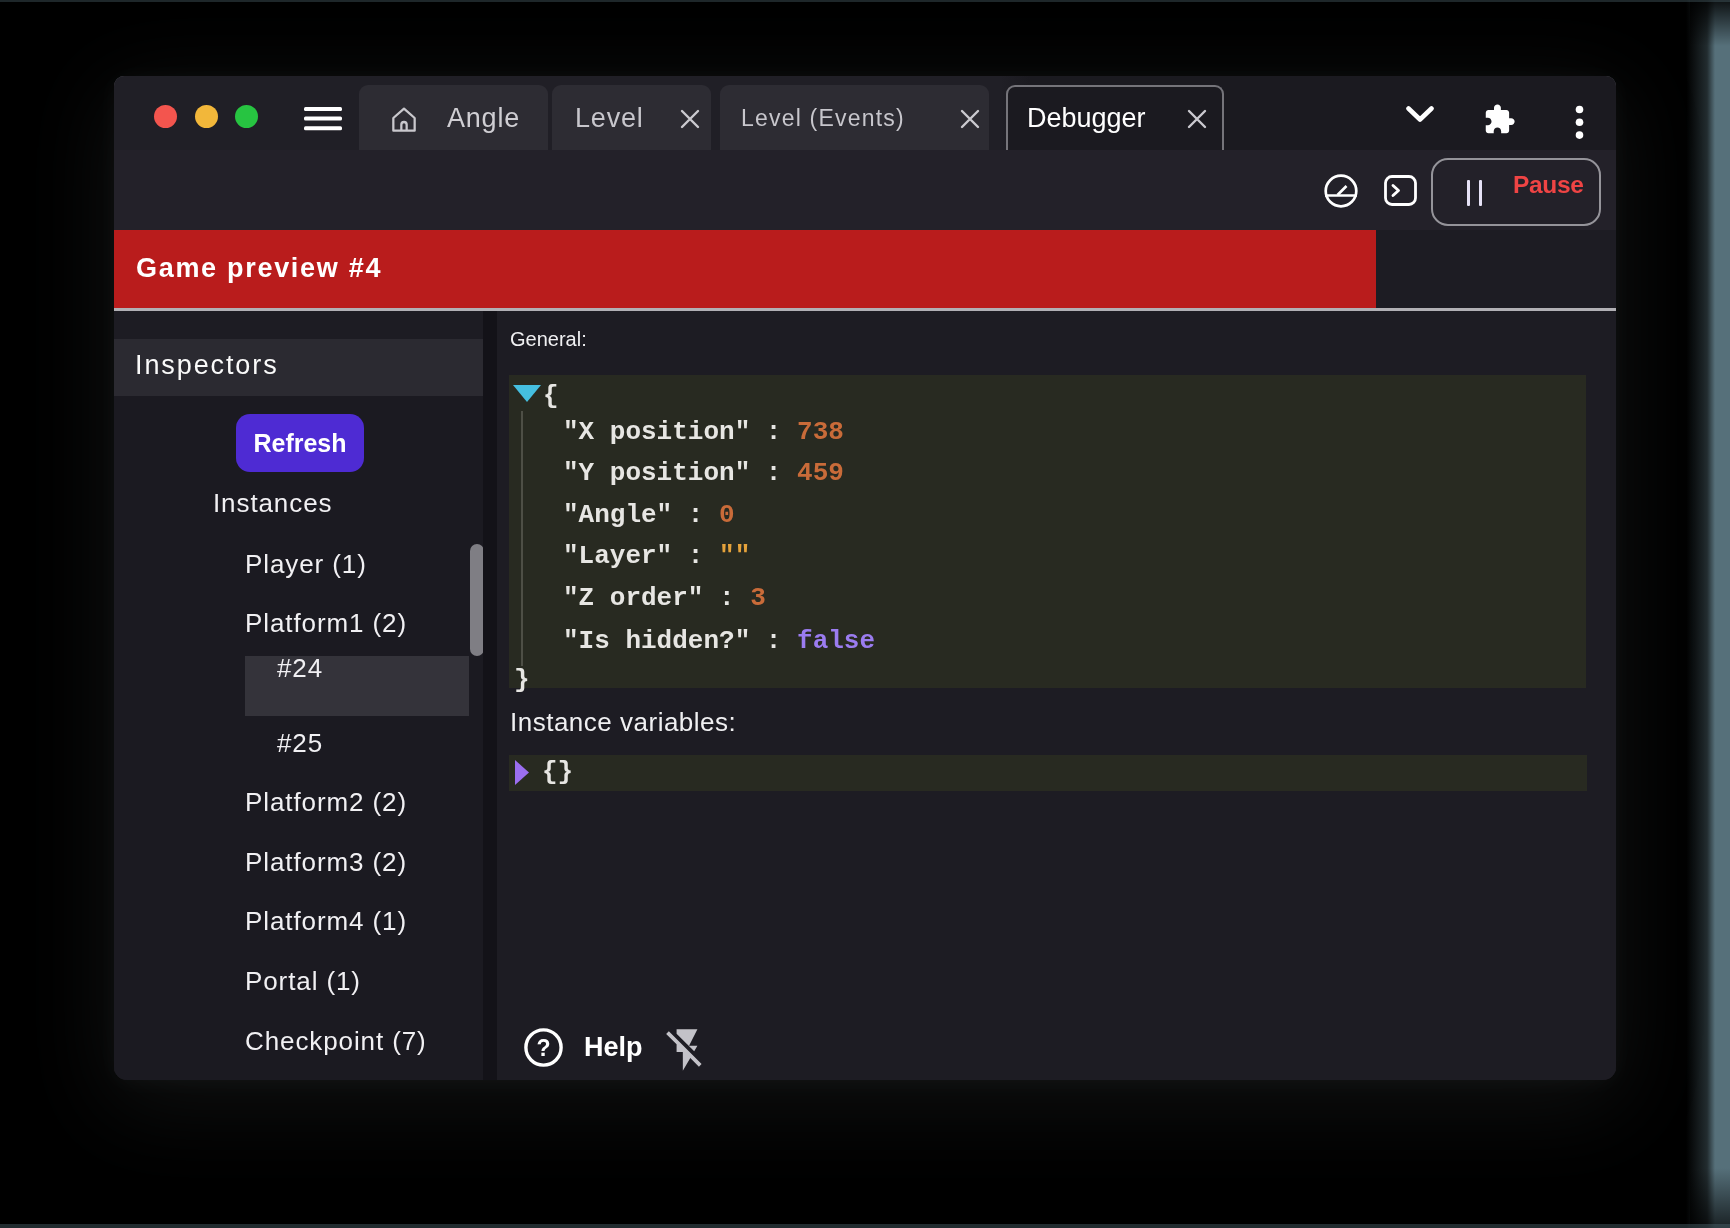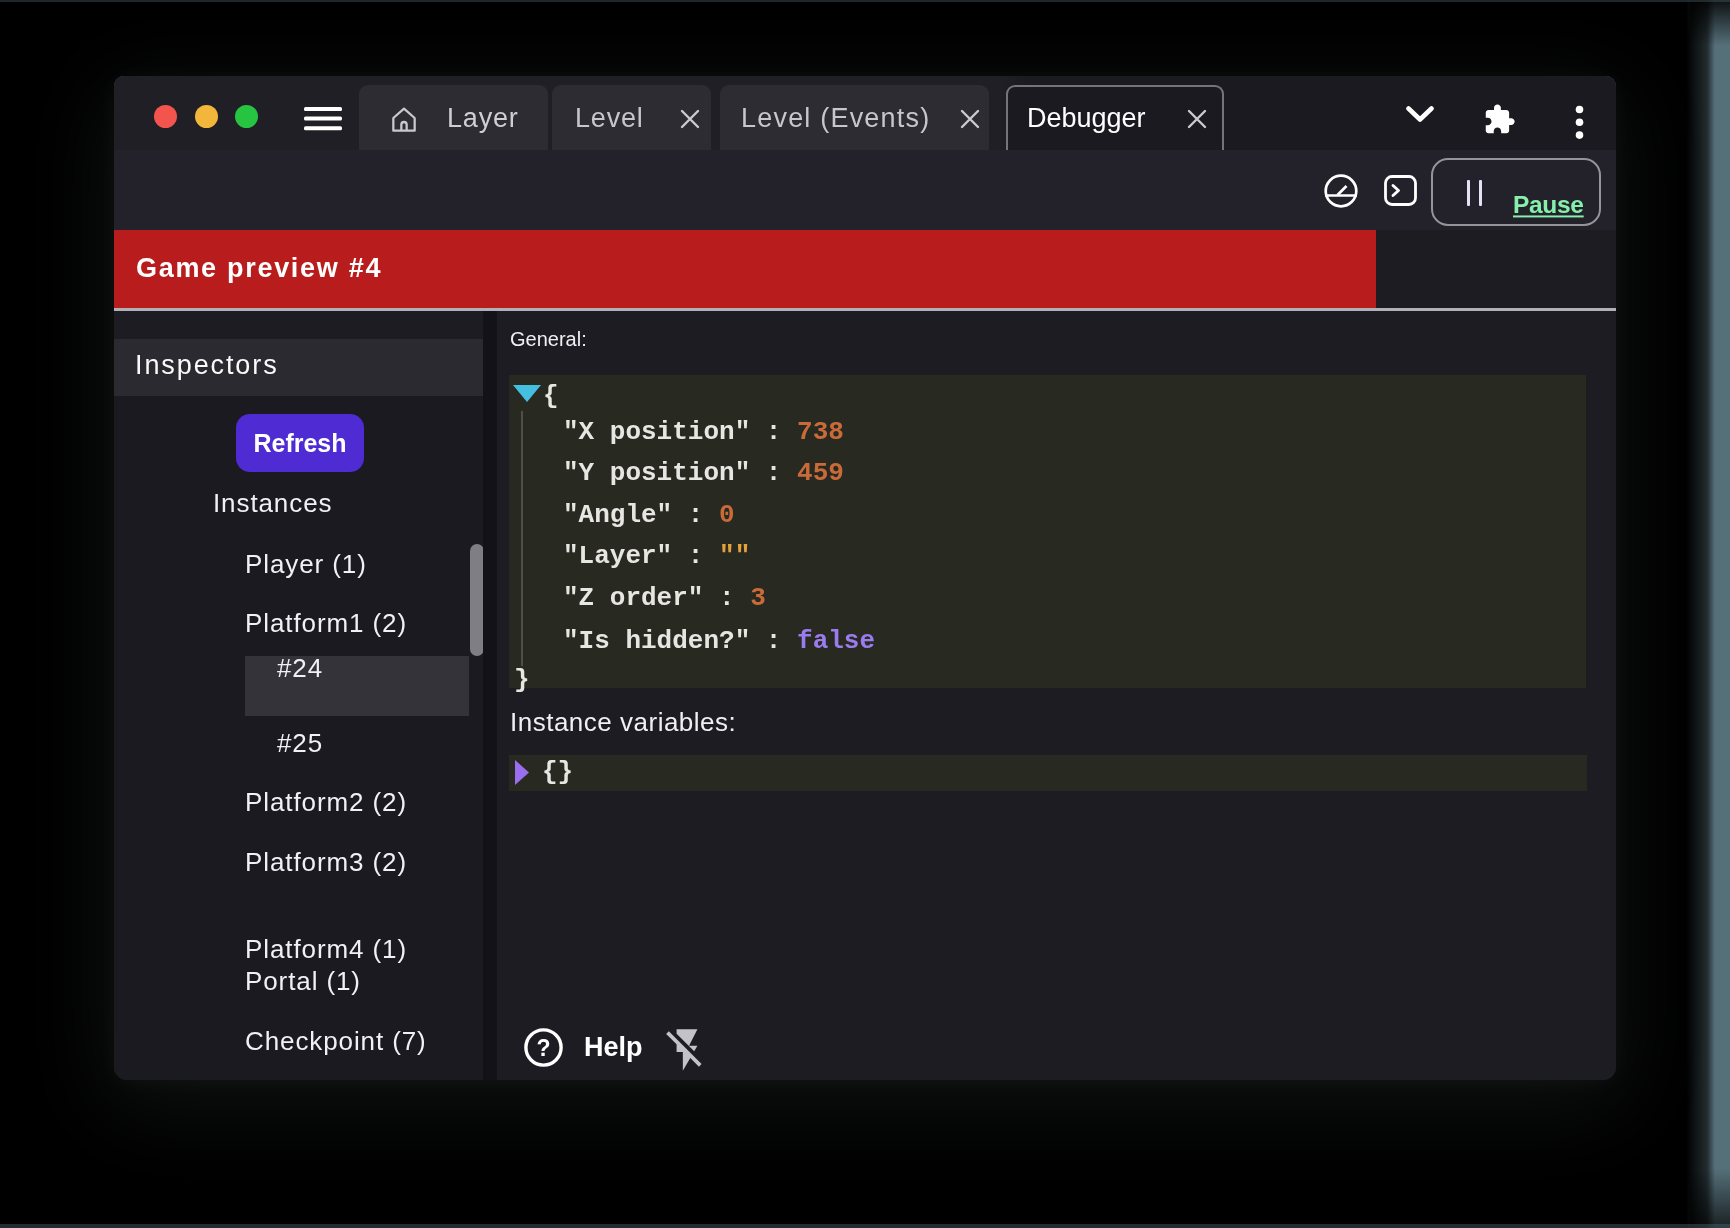--- a/index.html
+++ b/index.html
@@ -83,28 +83,28 @@
 
       <div class="tab" style="left:245px; width:189px;"></div>
       <div class="tab" style="left:438px; width:159px;"></div>
       <div class="tab" style="left:606px; width:269px;"></div>
       <div class="tab active" style="left:892px; width:218px;"></div>
 
       <svg class="abs" style="left:274px; top:28px;" width="32" height="32" viewBox="0 0 24 24" fill="none" stroke="#c9c8cd" stroke-width="1.7" stroke-linejoin="round">
         <path d="M4 10.5 L12 3.5 L20 10.5 L20 20 L4 20 Z"></path>
         <path d="M10 20 L10 15.5 a2 2 0 0 1 4 0 L14 20"></path>
       </svg>
-      <div class="txt" style="left:333px; top:43px; color:#cfced3; font-size:27px; letter-spacing:0.8px;">Layer</div>
+      <div class="txt" style="left:333px; top:43px; color:#cfced3; font-size:27px; letter-spacing:0.8px;">Angle</div>
 
       <div class="txt" style="left:461px; top:43px; color:#c7c6cc; font-size:27px; letter-spacing:0.8px;">Level</div>
       <svg class="abs xsvg" style="left:566px; top:33px;">
         <path d="M2 2 L18 18 M18 2 L2 18"></path>
       </svg>
 
-      <div class="txt" style="left:627px; top:43px; color:#c7c6cc; font-size:27px; letter-spacing:1.2px;">Level (Events)</div>
+      <div class="txt" style="left:627px; top:43px; color:#c7c6cc; font-size:23px; letter-spacing:1.2px;">Level (Events)</div>
       <svg class="abs xsvg" style="left:846px; top:33px;">
         <path d="M2 2 L18 18 M18 2 L2 18"></path>
       </svg>
 
       <div class="txt" style="left:913px; top:43px; color:#ffffff; font-size:27px; font-weight:normal;">Debugger</div>
       <svg class="abs xsvg" style="left:1073px; top:33px;">
         <path d="M2 2 L18 18 M18 2 L2 18"></path>
       </svg>
 
       <svg class="abs" style="left:1292px; top:30px;" width="28" height="18" viewBox="0 0 28 18">
@@ -130,21 +130,21 @@
         <path d="M13.5 21 L22.5 12"></path>
       </svg>
 
       <svg class="abs" style="left:1270px; top:25px;" width="33" height="31" viewBox="0 0 33 31" fill="none">
         <rect x="1.5" y="1.5" width="30" height="28" rx="6.5" stroke="#fff" stroke-width="2.8"></rect>
         <path d="M9 10.5 L14.5 15.5 L9 20.5" stroke="#fff" stroke-width="2.9" stroke-linecap="round" stroke-linejoin="round"></path>
       </svg>
       <div class="pausebtn">
         <div class="pbar" style="left:34px;"></div>
         <div class="pbar" style="left:46px;"></div>
-        <div class="txt" style="left:80px; top:46px; color:#86efac; font-size:24.5px; font-weight:bold; letter-spacing:-0.3px;text-decoration:underline;">Pause</div>
+        <div class="txt" style="left:80px; top:26px; color:#ef4444; font-size:24.5px; font-weight:bold; letter-spacing:-0.3px;">Pause</div>
       </div>
     </div>
 
     <div class="prevrow">
       <div class="txt" style="left:22px; top:39px; color:#fff; font-size:27px; font-weight:bold; letter-spacing:1.7px;">Game preview #4</div>
       <svg class="abs" style="left:1458px; top:186px;" width="22" height="14" viewBox="0 0 22 14" fill="#d2d1d6">
         <path d="M0 0 L22 0 L11 14 Z"></path>
       </svg>
     </div>
     <div class="hline"></div>
@@ -156,21 +156,21 @@
         </div>
         <div class="refresh">Refresh</div>
         <div class="item" style="left:99px;  top:165px;">Instances</div>
         <div class="item" style="left:131px; top:226px;">Player (1)</div>
         <div class="item" style="left:131px; top:285px;">Platform1 (2)</div>
         <div class="selrow"></div>
         <div class="item" style="left:163px; top:330px;">#24</div>
         <div class="item" style="left:163px; top:405px;">#25</div>
         <div class="item" style="left:131px; top:464px;">Platform2 (2)</div>
         <div class="item" style="left:131px; top:524px;">Platform3 (2)</div>
-        <div class="item" style="left:131px; top:611px;text-align:right;">Platform4 (1)</div>
+        <div class="item" style="left:131px; top:583px;text-align:right;">Platform4 (1)</div>
         <div class="item" style="left:131px; top:643px;">Portal (1)</div>
         <div class="item" style="left:131px; top:703px;">Checkpoint (7)</div>
         <div class="item" style="left:131px; top:761px;">Ladder (1)</div>
         <div class="thumb"></div>
       </div>
       <div class="gap"></div>
       <div class="rightp">
         <div class="txt" style="left:13px; top:28.5px; color:#f0f0f2; font-size:20px;">General:</div>
       </div>
       <div class="codeblock"></div>

